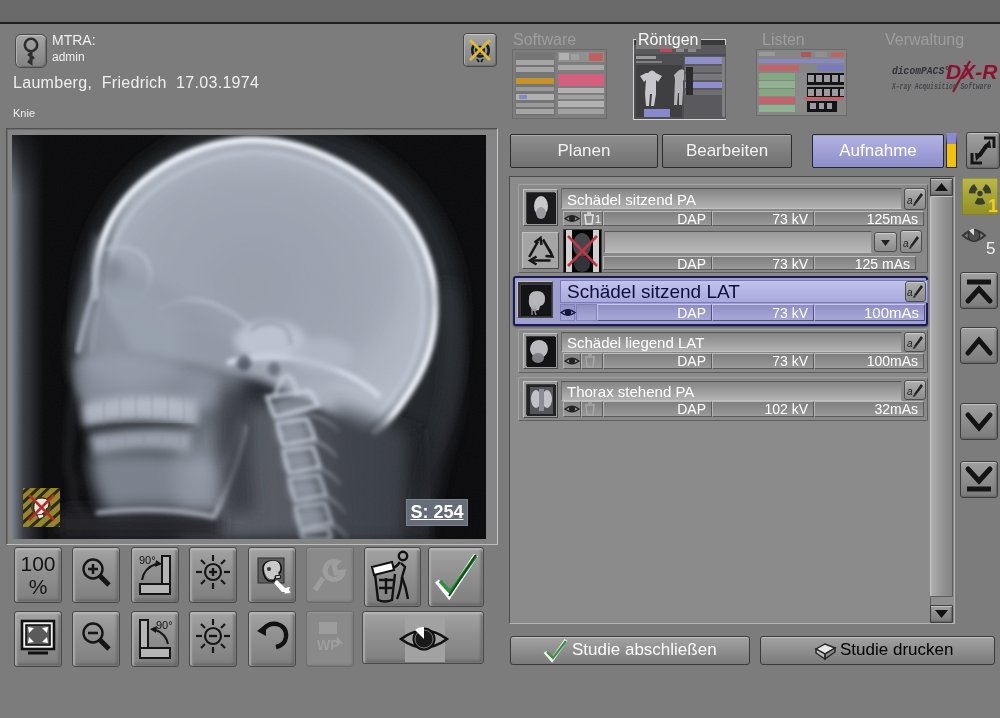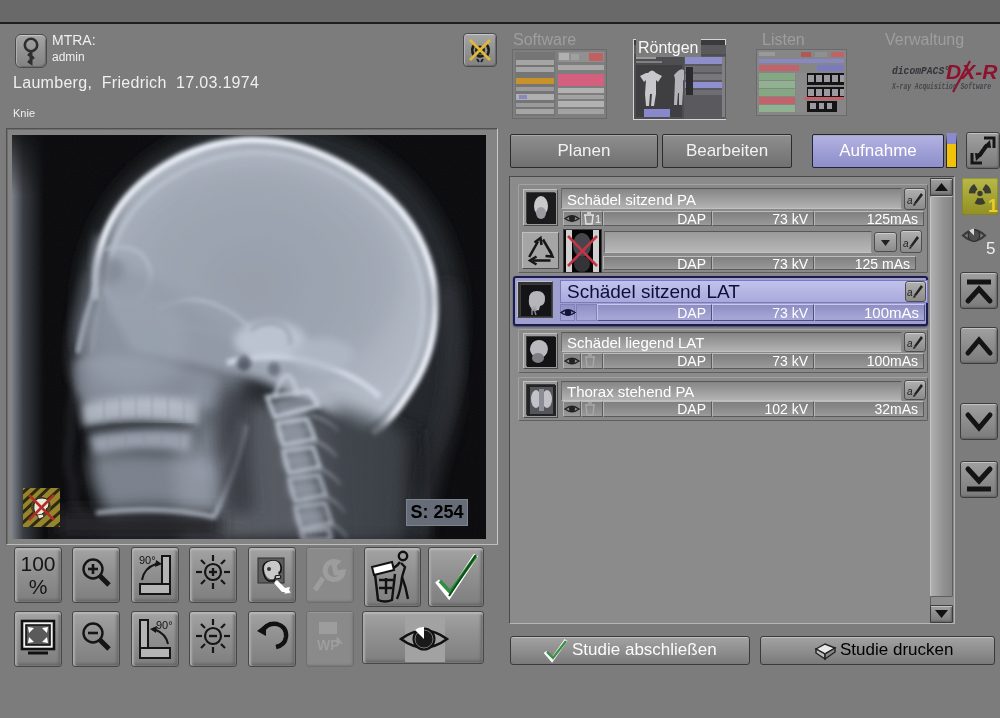--- a/index.html
+++ b/index.html
@@ -101,21 +101,21 @@
     <rect x="50" y="11" width="42" height="63" fill="#5a5a5e"></rect>
     <rect x="51" y="12" width="40" height="7" fill="#8e8ecb"></rect>
     <rect x="51" y="21" width="40" height="6" fill="#6e6e72"></rect>
     <rect x="51" y="29" width="40" height="6" fill="#78787c"></rect>
     <rect x="51" y="37" width="40" height="6" fill="#9090d0"></rect>
     <rect x="51" y="45" width="40" height="5" fill="#6e6e72"></rect>
     <rect x="52" y="22" width="7" height="28" fill="#2c2c2e"></rect>
     <rect x="88" y="12" width="3" height="60" fill="#808084"></rect>
   </svg>
 </div>
-<div class="abs" style="left:636px; top:31px; font-size:16px; color:#f8f8f8; background:#7c7c7c; padding:0 2px;margin-top:8px;">Röntgen</div>
+<div class="abs" style="left:636px; top:31px; font-size:16px; color:#f8f8f8; background:#7c7c7c; padding:0 2px;">Röntgen</div>
 <div class="abs" style="left:762px; top:31px; font-size:16px; color:#9e9e9e;">Listen</div>
 <div class="abs" style="left:756px; top:49px; width:91px; height:67px; background:#8d8d8d; border:1px solid #6a6a6a;" id="thumbListen">
   <svg width="89" height="65" viewBox="0 0 89 65">
     <rect width="89" height="65" fill="#868686"></rect>
     <rect x="2" y="2" width="16" height="4" fill="#9a9a9a"></rect>
     <rect x="44" y="2" width="10" height="5" fill="#b05858"></rect>
     <rect x="58" y="2" width="12" height="5" fill="#909090"></rect>
     <rect x="74" y="2" width="13" height="5" fill="#bd6464"></rect>
     <rect x="2" y="9" width="85" height="4" fill="#8888c4"></rect>
     <rect x="2" y="15" width="40" height="6" fill="#c2636c"></rect>
@@ -331,21 +331,21 @@
     <circle cx="18" cy="19" r="10" fill="#57481e"></circle>
     <path d="M11 17 q0 -7 8 -7 q7 0 7 6 q0 4 -3 5 l1 3 -4 1 -2 4 -4 -2 q-4 -3 -3 -10z" fill="#efe8da" stroke="#1a1a1a" stroke-width="1"></path>
     <path d="M14 27 l6 -1 1 3 -5 2z" fill="#efe8da" stroke="#1a1a1a" stroke-width="0.8"></path>
     <g stroke="#b03028" stroke-width="2.6">
         <line x1="6" y1="7" x2="31" y2="32"></line>
         <line x1="31" y1="7" x2="6" y2="32"></line>
       </g>
   </svg>
 </div>
 
-<div class="abs" style="left:406px; top:499px; width:62px; height:27px; background:#666d78; border:1px solid #7e848e; color:#000000; font-size:18px; font-weight:bold; text-align:center; line-height:25px;">S: 254</div>
+<div class="abs" style="left:406px; top:499px; width:62px; height:27px; background:#666d78; border:1px solid #7e848e; color:#ffffff; font-size:18px; font-weight:bold; text-align:center; line-height:25px;text-decoration:underline;">S: 254</div>
 
 <div class="tb abs" style="left:14px; top:547px;">
   <div class="abs" style="left:0;top:4px;width:46px;text-align:center;color:#151515;font-size:21px;line-height:23px;">100<br>%</div>
 </div>
 <div class="tb abs" style="left:72px; top:547px;">
   <svg width="46" height="54" viewBox="0 0 46 54">
       <g fill="none" stroke="#151515" stroke-width="2.4">
     <circle cx="20" cy="21" r="9.5"></circle>
         <line x1="27" y1="28" x2="36" y2="37" stroke-width="5"></line>
     <line x1="15" y1="21" x2="25" y2="21" stroke-width="2.6"></line>

